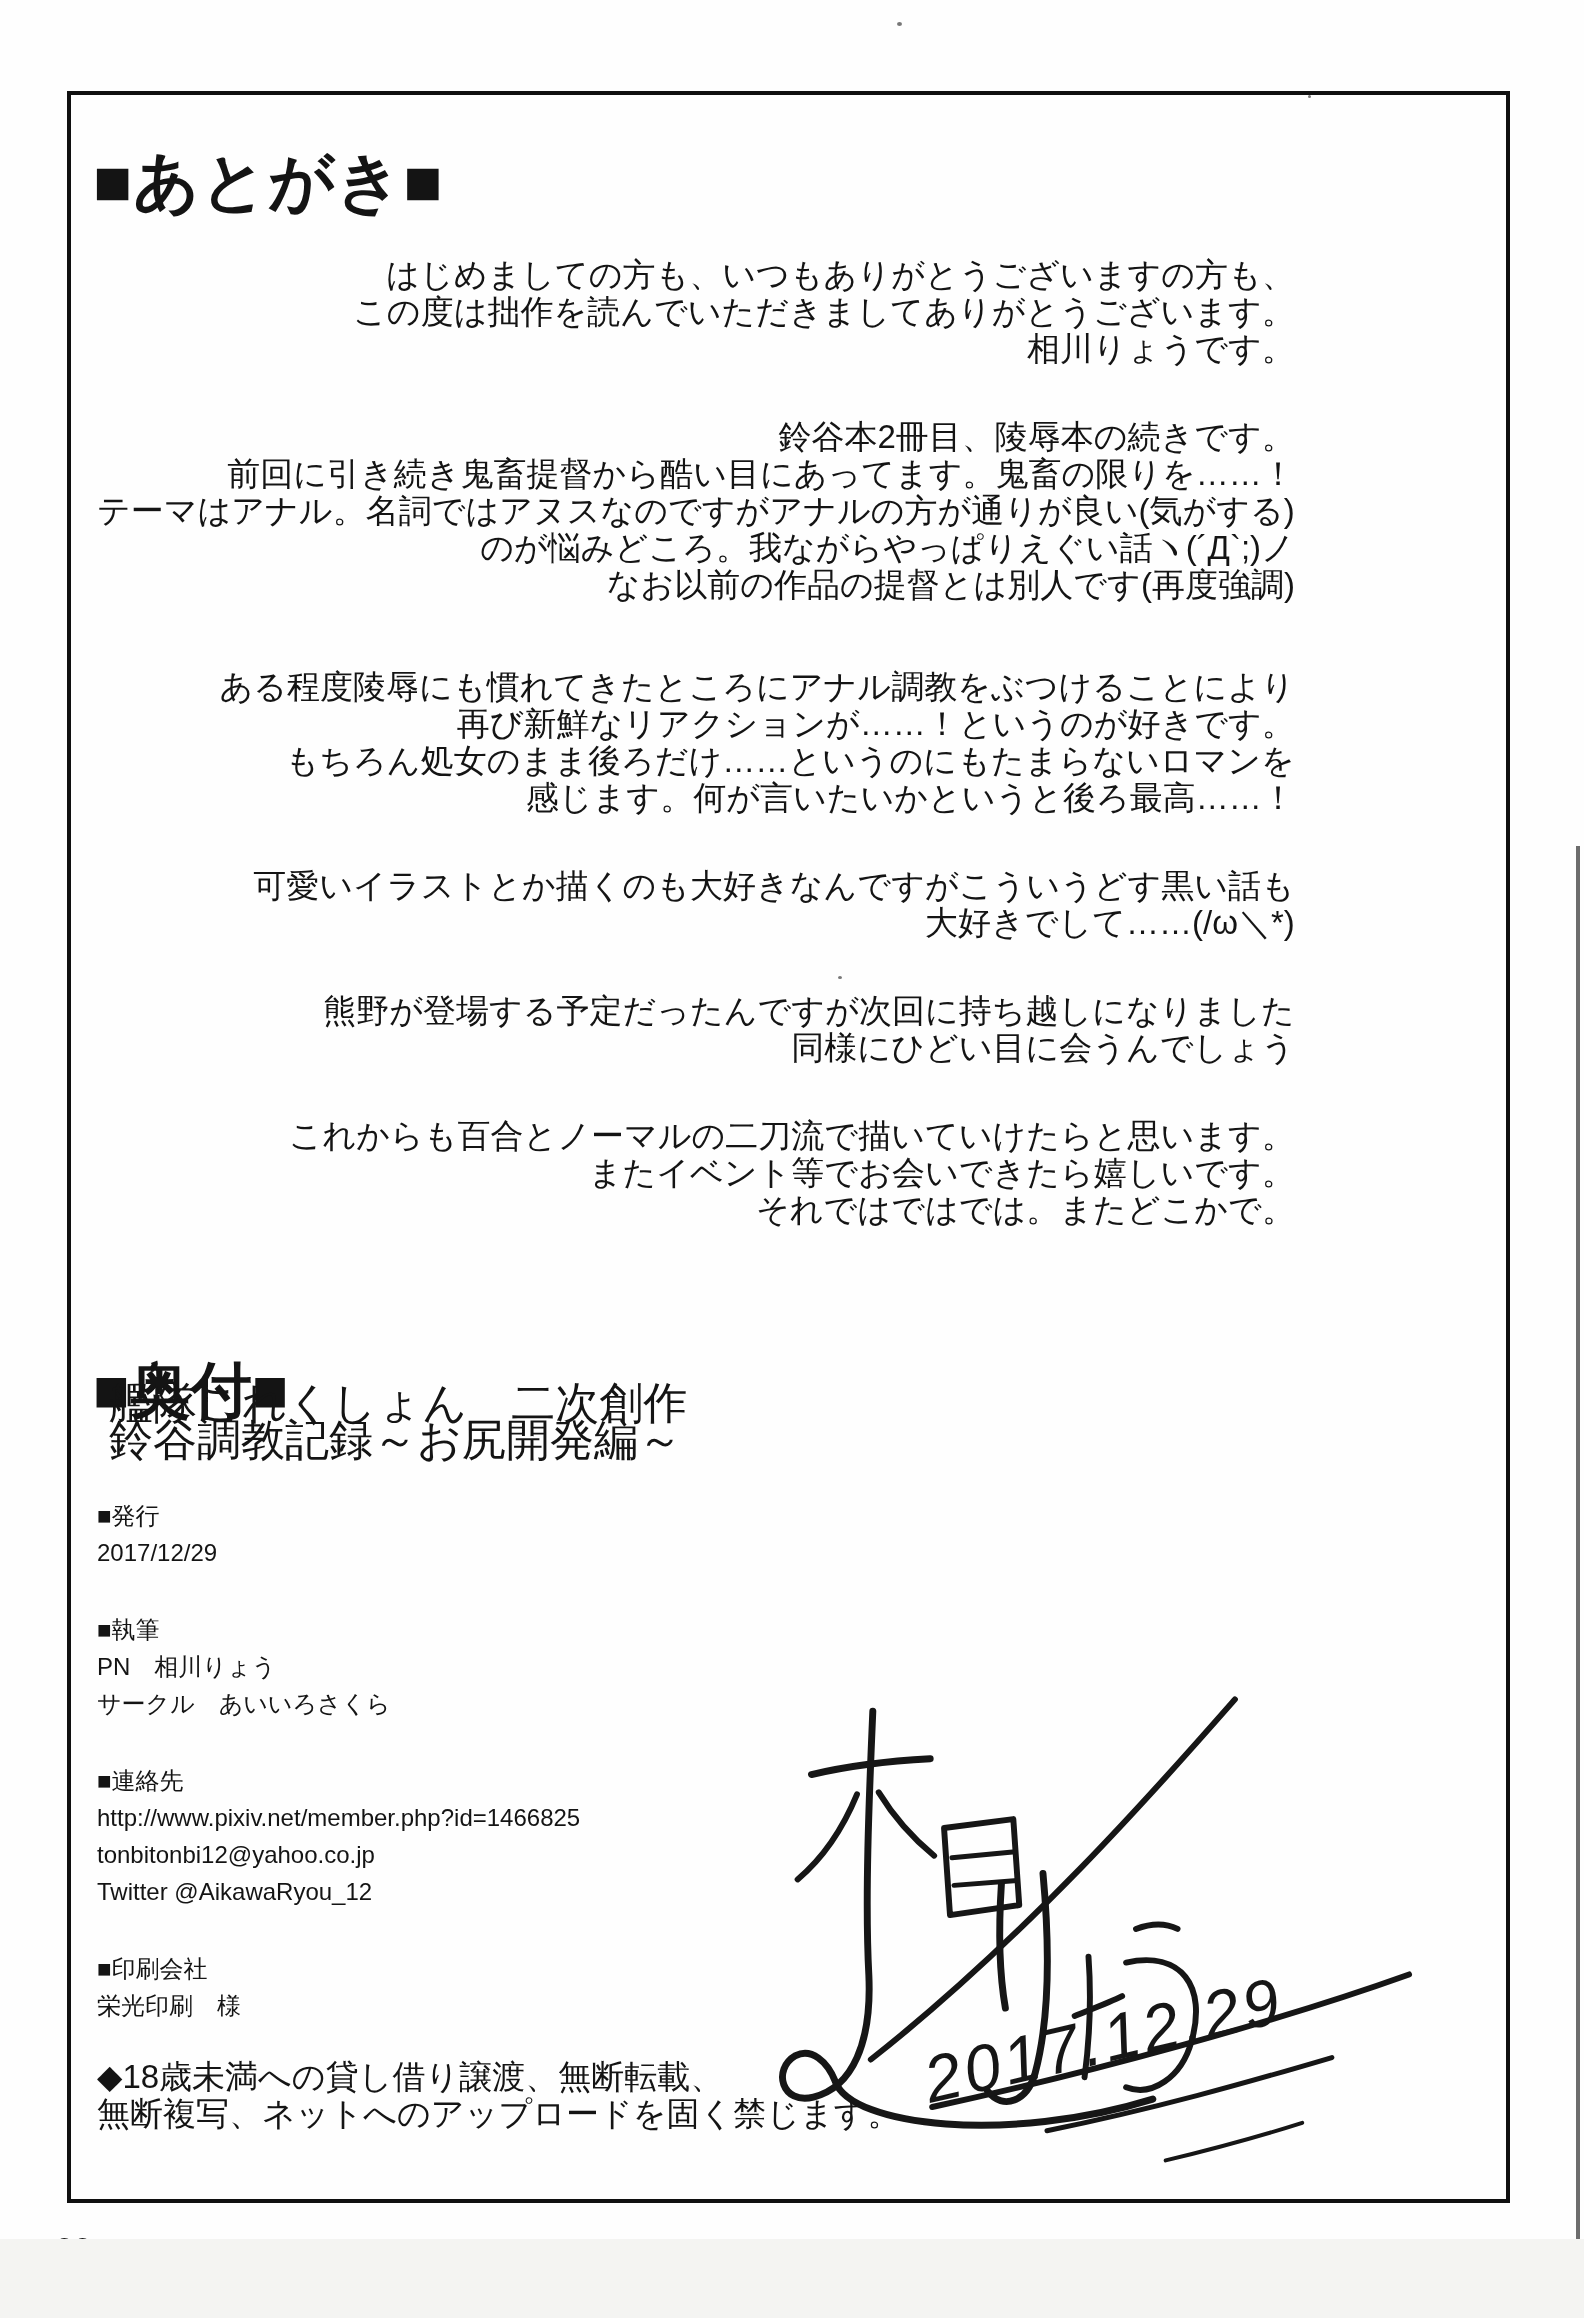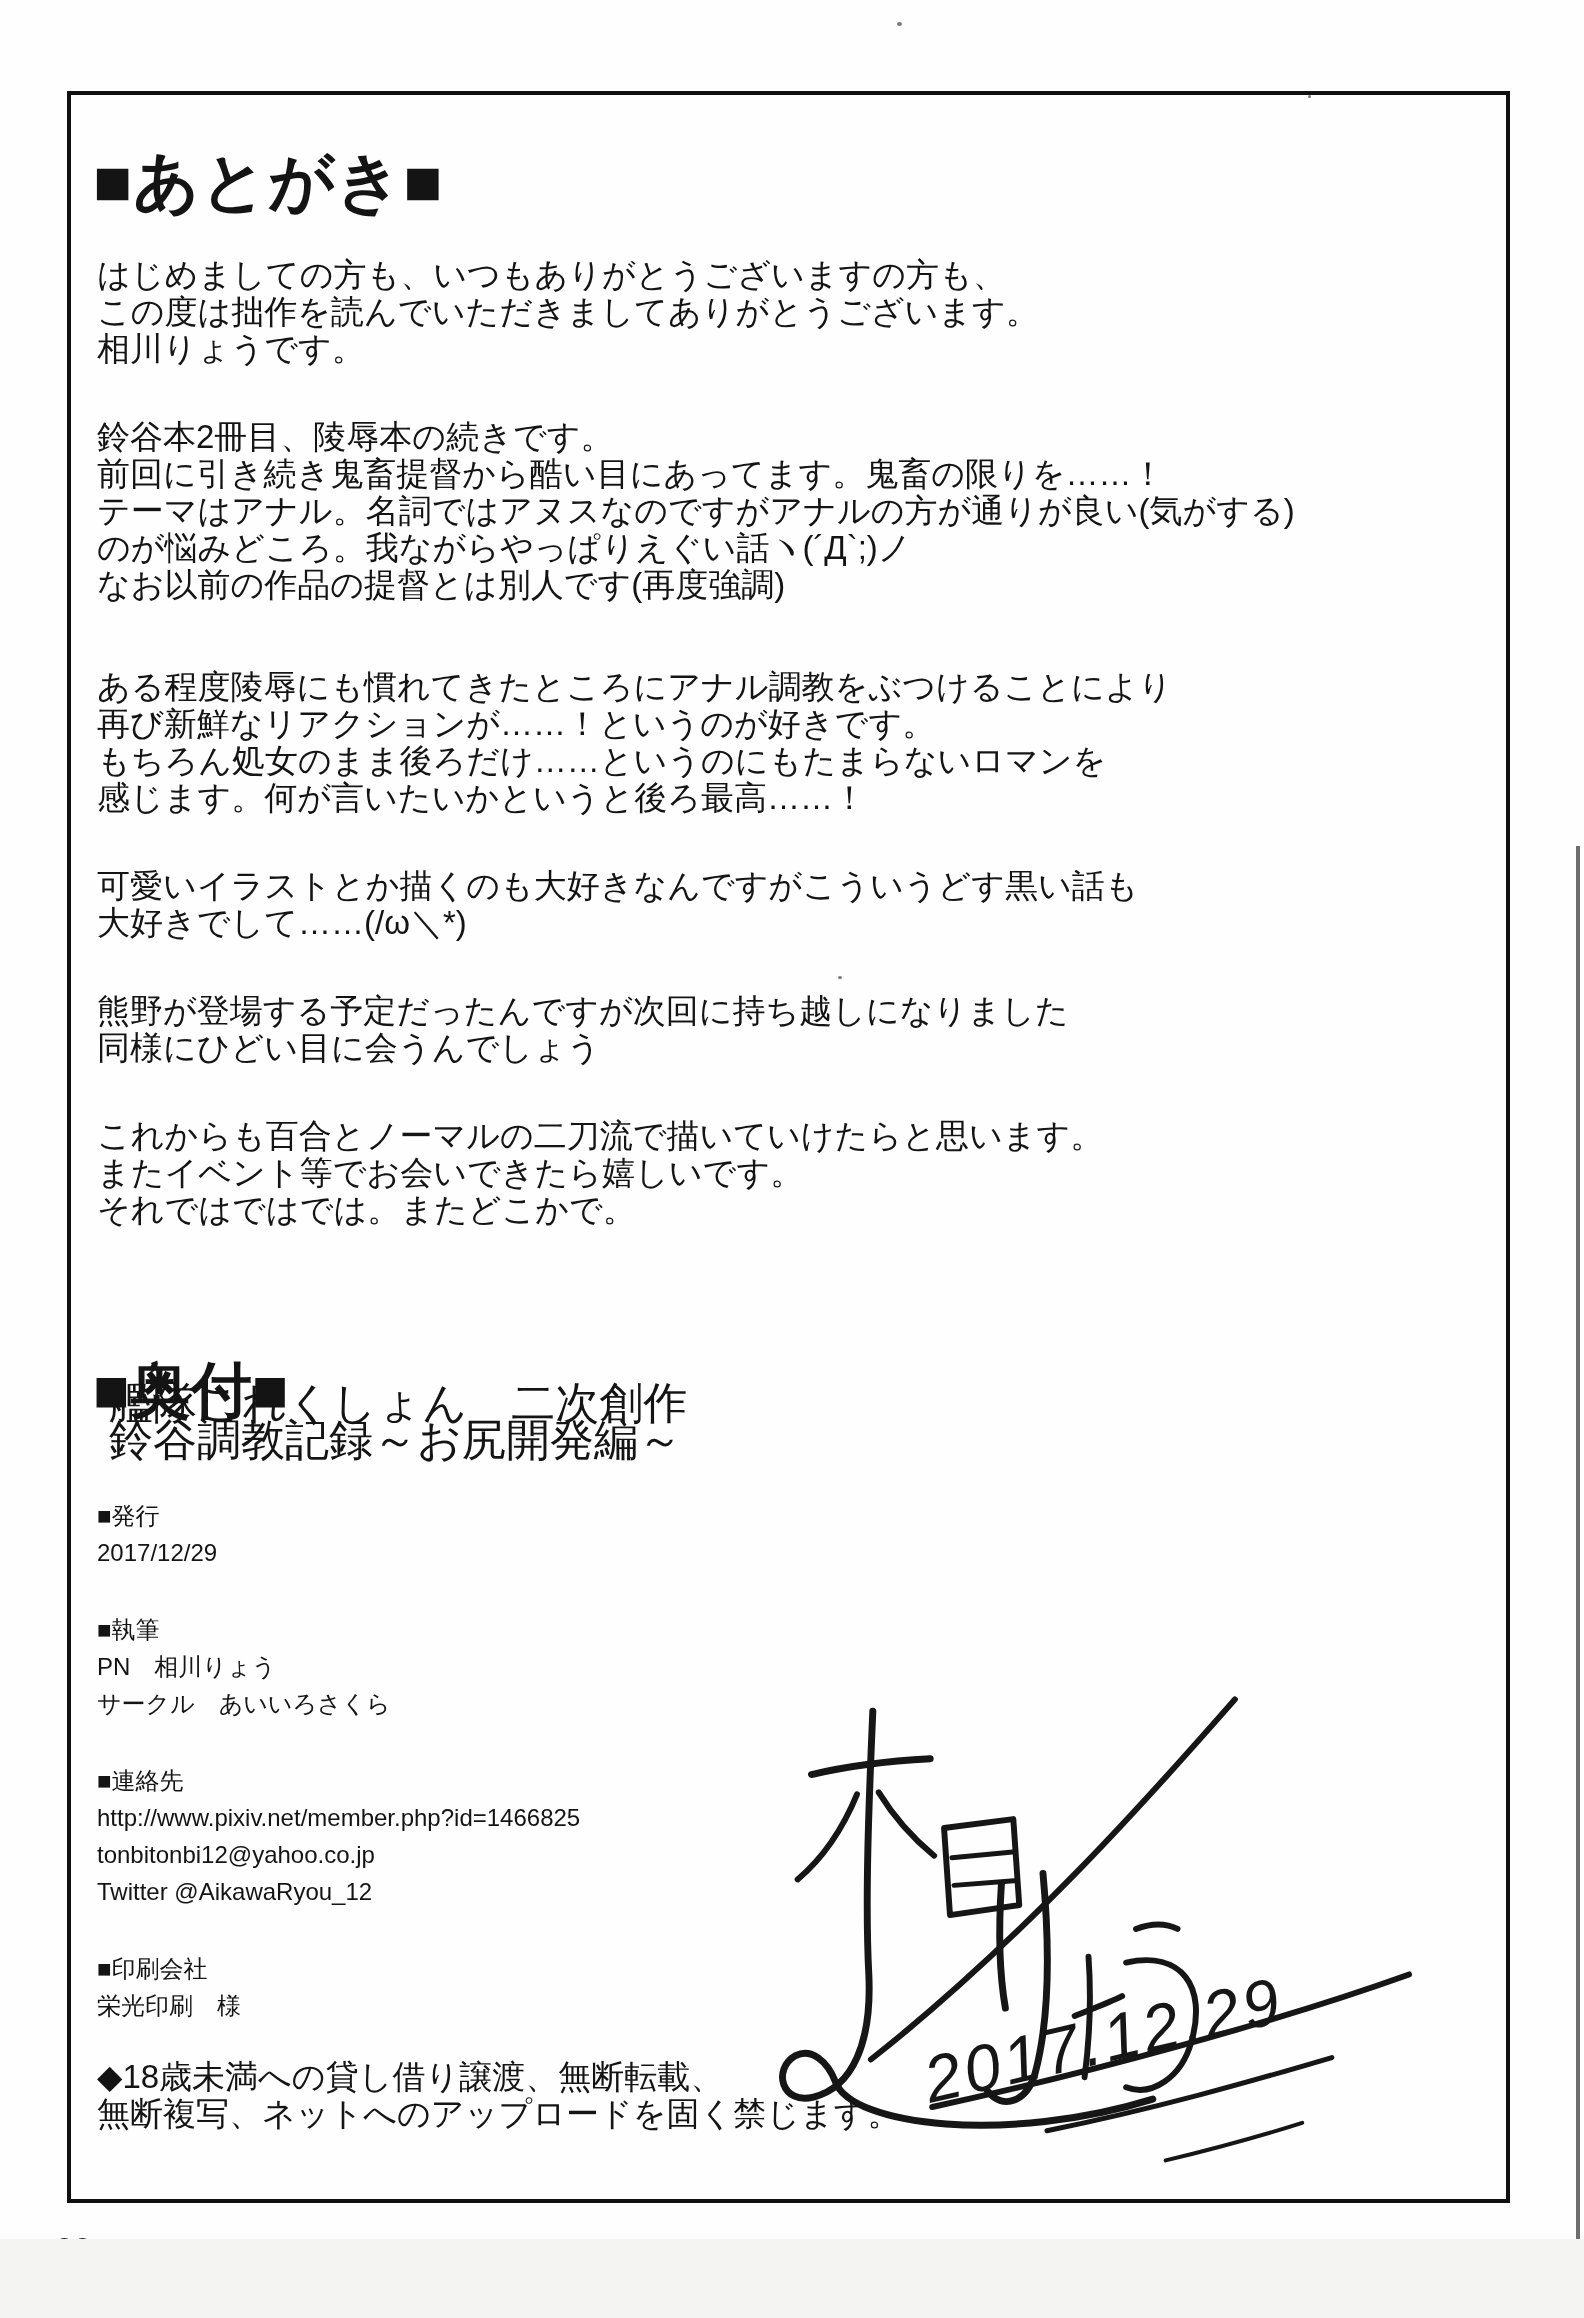--- a/index.html
+++ b/index.html
@@ -22,21 +22,21 @@
   }
   .title{
     position:absolute;left:22px;top:10px;
     font-size:65px;font-weight:bold;line-height:1;letter-spacing:1px;
     white-space:nowrap;
   }
   .afterword-body{
     position:absolute;left:26px;top:161px;
     font-size:33px;line-height:37px;white-space:nowrap;
   }
-  .para{margin-bottom:51px;}
+  .para{margin-bottom:51px;text-align:right;}
   .para:nth-child(2){margin-bottom:65px;}
   .line{white-space:nowrap;}
   .colophon-title{
     position:absolute;left:22px;top:1214px;
     font-size:61px;font-weight:bold;line-height:1;white-space:nowrap;
   }
   .work-block{
     position:absolute;left:38px;top:1289px;
     font-size:44px;line-height:37px;
   }

